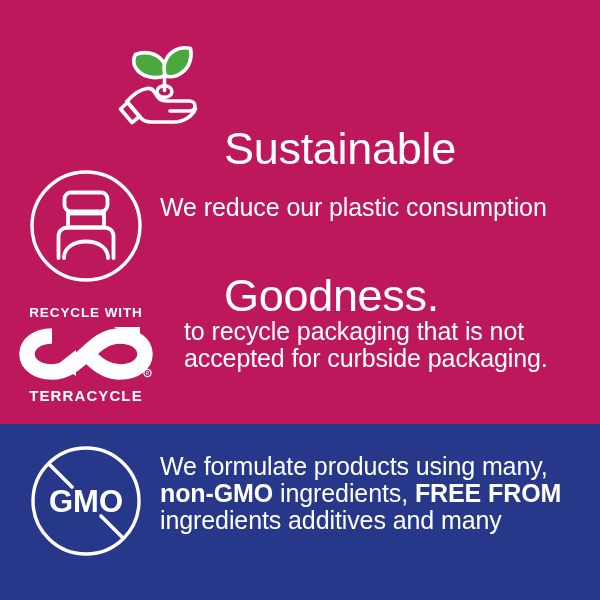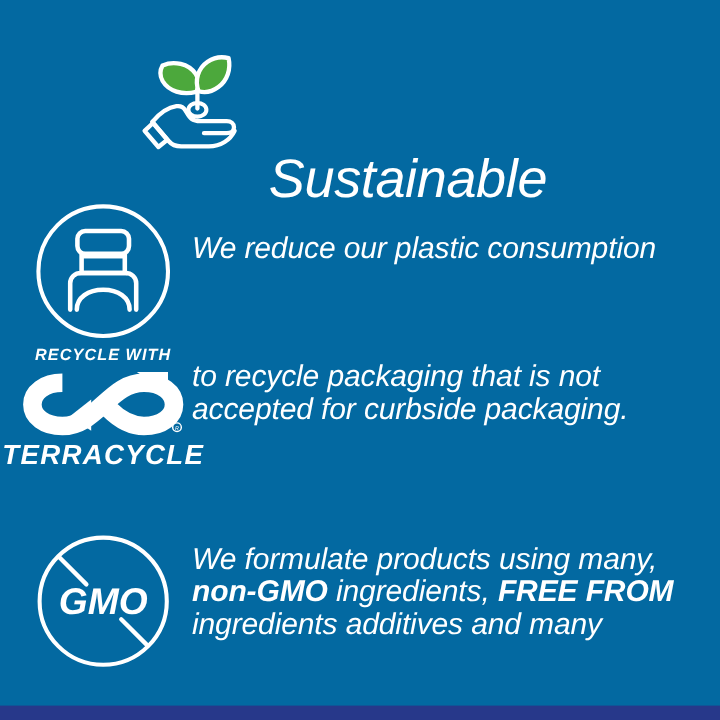--- a/index.html
+++ b/index.html
@@ -10,24 +10,23 @@
     width: 600px;
     height: 600px;
     background: #27388A;
     font-family: "Liberation Sans", sans-serif;
     overflow: hidden;
     -webkit-font-smoothing: antialiased;
   }
   .page {
     position: relative;
     width: 600px;
-    height: 588px;
-    background: #0369a1;
+    height: 424px;
+    background: #be185d;
     box-sizing: border-box;
-    font-style: italic;
   }
 
   
   .header {
     position: absolute;
     left: 0;
     top: 26px;
     width: 600px;
     height: 120px;
     display: flex;
@@ -83,21 +82,21 @@
   }
   .row-text b {
     font-weight: 700;
   }
   .row-text .line {
     display: block;
     white-space: nowrap;
   }
 
   #row-bottle  { top: 168px; }
-  #row-terracycle { top: 288px; }
+  #row-terracycle { top: 305px; gap: 24px; }
   #row-gmo     { top: 443px; }
 
   #row-bottle .row-text     { padding-top: 26px; }
   #row-terracycle .row-text { padding-top: 13px; }
   #row-gmo .row-text        { padding-top: 10px; }
 
   
   .tc-lockup {
     width: 136px;
     display: flex;
@@ -112,21 +111,21 @@
     line-height: 15px;
     white-space: nowrap;
   }
   .tc-mark {
     width: 136px;
     height: 62px;
     margin-top: 3px;
   }
   .tc-bottom {
     color: #FFFFFF;
-    font-size: 23px;
+    font-size: 15px;
     font-weight: 700;
     letter-spacing: 1.1px;
     line-height: 20px;
     white-space: nowrap;
     margin-top: 1px;
   }
 
   svg { display: block; }
 </style>
 </head>
@@ -150,20 +149,21 @@
         <path d="M15 69.5 C 21 62.5 28 57.5 35 56.5 C 38.5 56 41 57.5 42.5 60 C 44 62.5 45.5 65.5 47.5 67 C 49.5 68.5 52 69 55 69 L 77 69 C 80.5 69 83 71.2 83 74 C 83 76.8 80.5 79 77 79 L 58 79" fill="none" stroke="#FFFFFF" stroke-width="3.6" stroke-linecap="round" stroke-linejoin="round"></path>
 
         <path d="M15 69.5 L 28.5 85.5 C 31 88.5 35 90 39 90 L 62 90 C 72 90 80 84.5 83.5 77" fill="none" stroke="#FFFFFF" stroke-width="3.6" stroke-linecap="round" stroke-linejoin="round"></path>
 
         <path d="M8.5 77 L 20 90.5 L 27.5 84.5 L 15.5 70.5 Z" fill="none" stroke="#FFFFFF" stroke-width="3.6" stroke-linejoin="round"></path>
       </svg>
     </div>
 
     <div class="header-title">
       <span class="t-line">Sustainable</span>
+      <span class="t-line">Goodness.</span>
     </div>
   </div>
 
   <div class="row" id="row-bottle">
     <div class="row-icon">
       <svg viewBox="0 0 116 116" width="116" height="116" aria-hidden="true">
         <circle cx="58" cy="58" r="54" fill="none" stroke="#FFFFFF" stroke-width="3.4"></circle>
 
         <rect x="36.5" y="24.5" width="43" height="19" rx="6.5" ry="6.5" fill="none" stroke="#FFFFFF" stroke-width="3.8"></rect>
 

